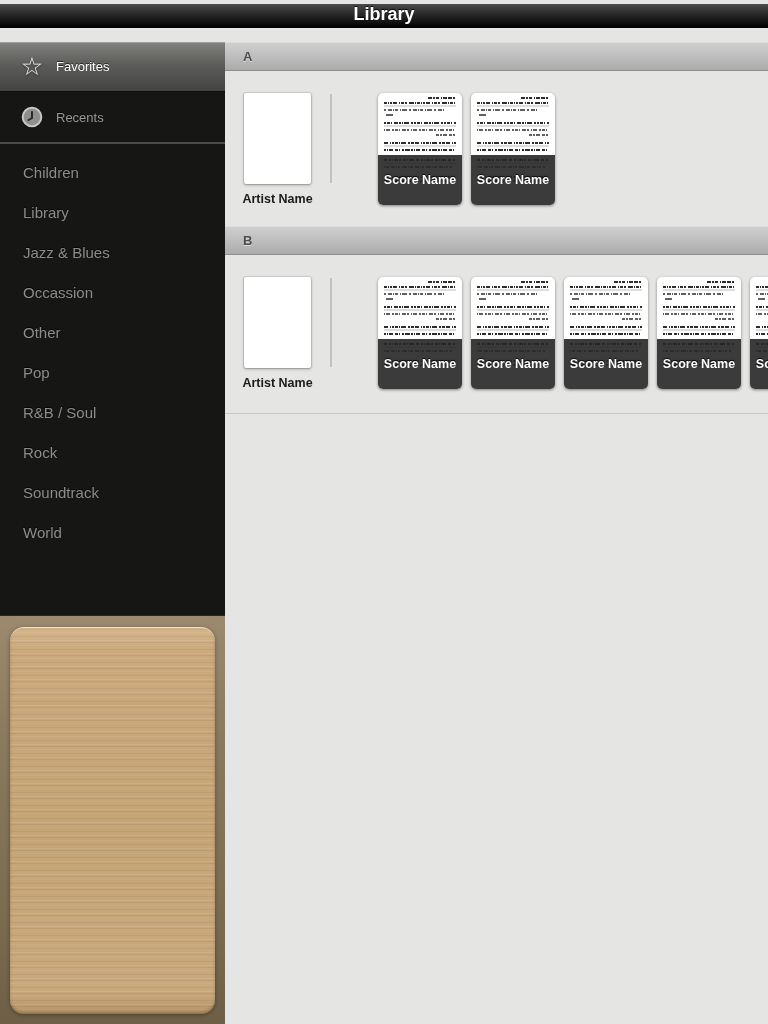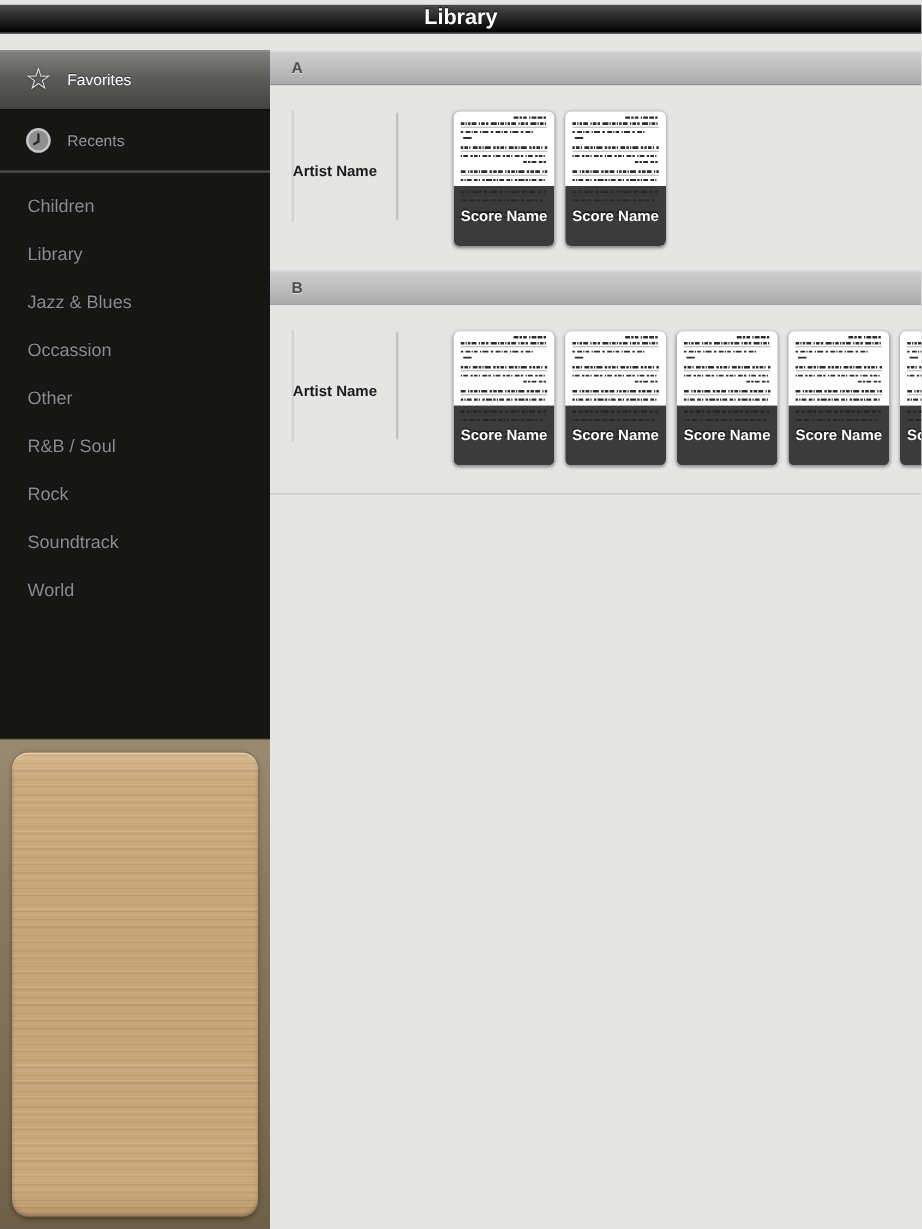--- a/index.html
+++ b/index.html
@@ -92,21 +92,21 @@
     display:flex; align-items:center; padding-left:18px;
     font-size:13px; font-weight:bold; color:#4d4d4d;
     text-shadow:0 1px 0 rgba(255,255,255,.55);
   }
   .section-row {
     display:flex; align-items:flex-start;
     padding:22px 0 20px 19px;
   }
   .section-row.last { border-bottom:1px solid #c6c6c4; padding-bottom:23px; }
 
-  .artist-block { width:67px; flex:none; display:flex; align-items:center; }
+  .artist-block { width:67px; flex:none; display:flex; flex-direction:column; align-items:center; }
   .artist-card {
     width:67px; height:91px; background:#fff; border-radius:2px;
     box-shadow:0 0 0 1px rgba(0,0,0,.08), 0 1px 3px rgba(0,0,0,.35);
   }
   .artist-label {
     margin-top:8px; font-size:12.5px; font-weight:bold; color:#1b1b1b;
     white-space:nowrap;
   }
   .v-divider {
     width:2px; height:89px; background:#c2c2c0; flex:none;
@@ -188,20 +188,21 @@
 
 
   <div class="sidebar-divider"></div>
 
   <ul class="genre-list">
     <li class="genre-item">Children</li>
     <li class="genre-item">Library</li>
     <li class="genre-item">Jazz &amp; Blues</li>
     <li class="genre-item">Occassion</li>
     <li class="genre-item">Other</li>
+    <li class="genre-item">Pop</li>
     <li class="genre-item">R&amp;B / Soul</li>
     <li class="genre-item">Rock</li>
     <li class="genre-item">Soundtrack</li>
     <li class="genre-item">World</li>
   </ul>
 
   <div class="wood-panel">
     <div class="wood-card"></div>
   </div>
 </nav>

